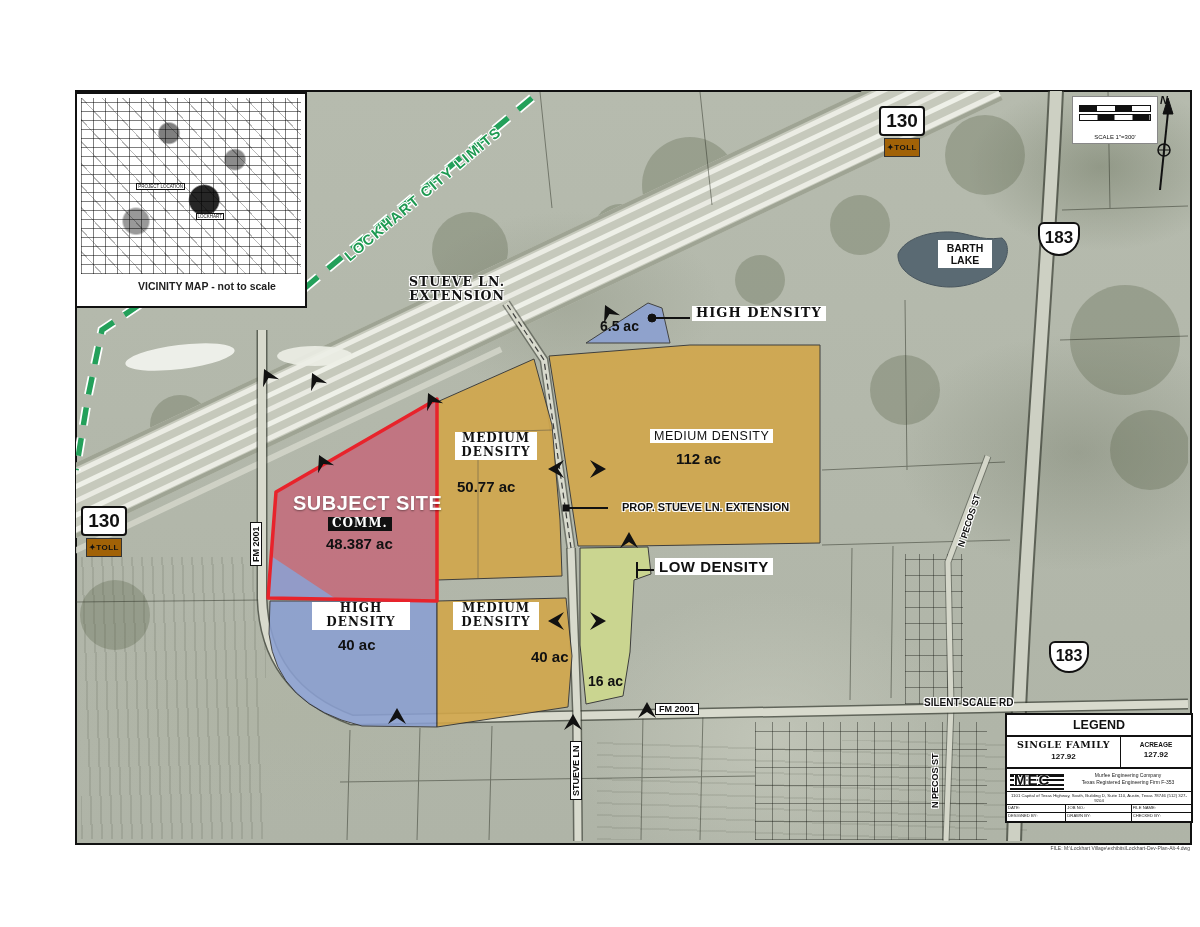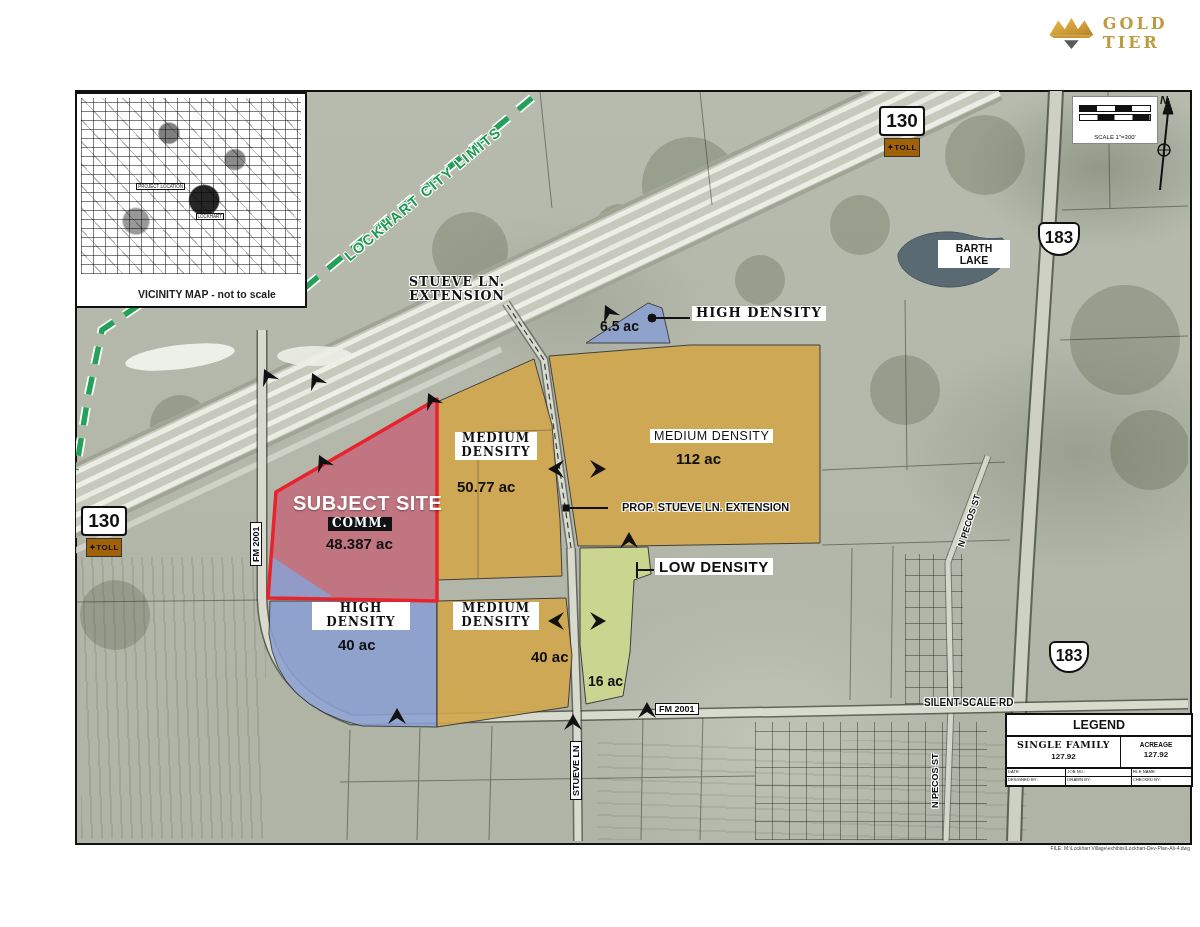--- a/index.html
+++ b/index.html
@@ -36,21 +36,21 @@
   #vicpattern{position:absolute;left:4px;top:4px;right:4px;height:176px;overflow:hidden;
     background-image:
       repeating-linear-gradient(0deg, rgba(0,0,0,.5) 0 1px, transparent 1px 9px),
       repeating-linear-gradient(90deg, rgba(0,0,0,.5) 0 1px, transparent 1px 12px),
       repeating-linear-gradient(47deg, rgba(0,0,0,.28) 0 1px, transparent 1px 15px),
       radial-gradient(circle at 56% 58%, rgba(0,0,0,.85) 0 9%, transparent 10%),
       radial-gradient(circle at 40% 20%, rgba(0,0,0,.5) 0 5%, transparent 6%),
       radial-gradient(circle at 70% 35%, rgba(0,0,0,.45) 0 5%, transparent 6%),
       radial-gradient(circle at 25% 70%, rgba(0,0,0,.4) 0 6%, transparent 7%);}
   .vicchip{position:absolute;background:#fff;border:1px solid #111;font-size:4.5px;padding:0 1px;color:#111;}
-  #viccap{position:absolute;left:0;right:0;bottom:6px;text-align:center;font-size:10.5px;font-weight:bold;color:#222;margin-left:32px;}
+  #viccap{position:absolute;left:0;right:0;bottom:14px;text-align:center;font-size:10.5px;font-weight:bold;color:#222;margin-left:32px;}
   
   #scalebox{position:absolute;left:1072px;top:96px;width:84px;height:46px;background:#fff;border:1px solid #888;}
   .sbar{position:absolute;left:6px;width:70px;height:5px;border:1px solid #111;
     background:repeating-linear-gradient(90deg,#111 0 17.5px,#fff 17.5px 35px);}
   #scalecap{position:absolute;left:0;right:0;bottom:3px;text-align:center;font-size:6px;color:#111;}
   #northN{position:absolute;left:1160px;top:94px;font-size:11px;font-weight:bold;font-style:italic;color:#111;}
   
   #brand{position:absolute;left:1048px;top:10px;width:150px;height:46px;display:flex;align-items:center;gap:8px;}
   #brandtext{font-family:"DejaVu Serif",serif;font-weight:bold;font-size:16px;letter-spacing:3px;color:#bd9b3f;}
   
@@ -261,21 +261,21 @@
   <div class="tollchip" style="left:884px;top:138px;">
     <span>✦</span><span>TOLL</span></div>
 
   <div class="shield" style="left:81px;top:506px;width:42px;height:26px;font-size:19px;line-height:26px;">130</div>
   <div class="tollchip" style="left:86px;top:538px;">
     <span>✦</span><span>TOLL</span></div>
 
   <div class="usshield" style="left:1038px;top:222px;width:38px;height:30px;font-size:17px;line-height:28px;">183</div>
   <div class="usshield" style="left:1049px;top:641px;width:36px;height:28px;font-size:16px;line-height:26px;">183</div>
 
-  <div class="lbl stack" style="left:938px;top:240px;width:72px;background:#fff;text-align:center;font-weight:bold;font-size:10.5px;padding:2px 0;">
+  <div class="lbl stack" style="left:938px;top:240px;width:54px;background:#fff;text-align:center;font-weight:bold;font-size:10.5px;padding:2px 0;">
     <span>BARTH</span>
     <span>LAKE</span>
   </div>
 
   <div class="lbl western wchip" style="left:692px;top:306px;font-size:13px;">HIGH DENSITY</div>
   <div class="lbl" style="left:600px;top:318px;font-weight:bold;font-size:14px;">6.5 ac</div>
 
   <div class="lbl wchip" style="left:650px;top:429px;font-size:12.5px;letter-spacing:.5px;">MEDIUM DENSITY</div>
   <div class="lbl" style="left:676px;top:450px;font-weight:bold;font-size:15px;">112 ac</div>
 
@@ -318,40 +318,35 @@
     <div id="tb-cols" class="trow">
       <div class="tcol" style="border-right:1px solid #111;">
         <span class="hdr1">SINGLE FAMILY</span>
         <span class="val">127.92</span>
       </div>
       <div class="tcol">
         <span class="hdr2">ACREAGE</span>
         <span class="val">127.92</span>
       </div>
     </div>
+    <div id="tb-firm" class="trow">
+      <div id="mec">
+          <span>MEC</span>
+        </div>
+      <div id="firmlines">
+        <div>Murfee Engineering Company</div>
+        <div>Texas Registered Engineering Firm F-353</div>
+      </div>
+      <div id="firmaddr">1101 Capital of Texas Highway, South, Building D, Suite 110, Austin, Texas 78746 (512) 327-9204</div>
+    </div>
     <div id="tb-fields">
       <div>DATE:</div>
       <div>JOB NO.:</div>
       <div>FILE NAME:</div>
       <div>DESIGNED BY:</div>
       <div>DRAWN BY:</div>
       <div>CHECKED BY:</div>
     </div>
   </div>
   <div id="fileline">FILE: M:\Lockhart Village\exhibits\Lockhart-Dev-Plan-Alt-4.dwg</div>
 
-  <div id="brand">
-    <svg width="64" height="46" viewBox="0 0 64 46" style="position:static;">
-      <polygon points="2,26 14,6 23,18 32,2 41,18 50,6 62,26" fill="url(#bg1)"></polygon>
-      <defs>
-          <linearGradient id="bg1" x1="0" y1="0" x2="1" y2="1">
-        <stop offset="0" stop-color="#e9c04c"></stop>
-            <stop offset=".5" stop-color="#d2a03a"></stop>
-            <stop offset="1" stop-color="#b9832a"></stop>
-      </linearGradient>
-        </defs>
-      <polygon points="2,26 62,26 56,30 8,30" fill="#c89632"></polygon>
-      <polygon points="22,33 42,33 32,45" fill="#565b60"></polygon>
-    </svg>
-    <span id="brandtext">GOLD TIER</span>
-  </div>
 
 </div>
 
 </body></html>

